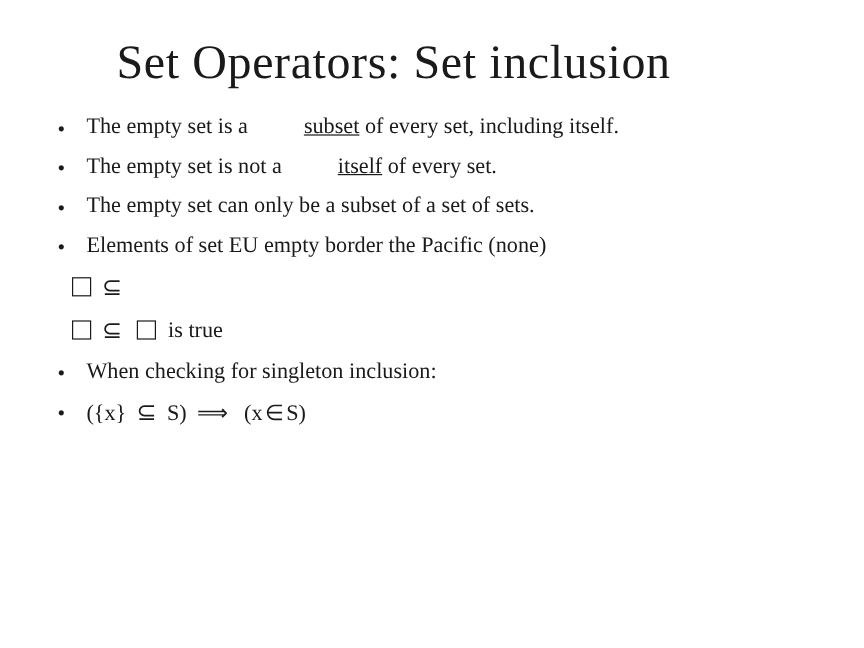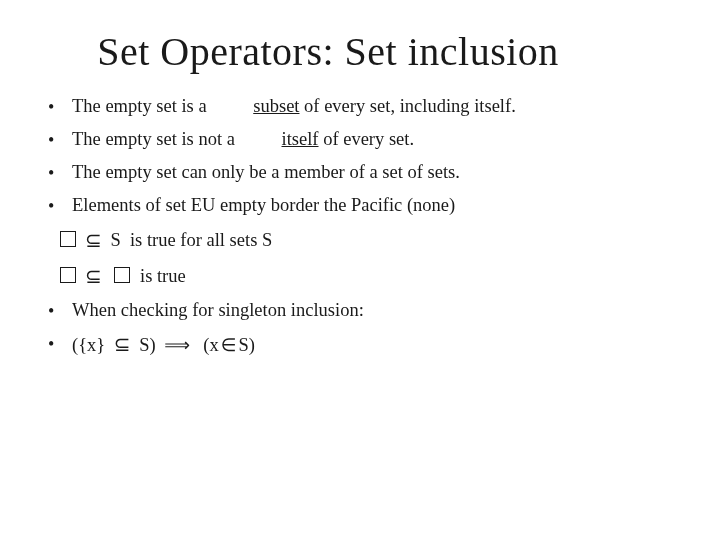--- a/index.html
+++ b/index.html
@@ -107,35 +107,34 @@
     <div class="bullet-item">
       <span class="bullet">•</span>
       <span class="bullet-text">
         The empty set is <span class="bold">not</span> a <span class="underline">itself</span> of every set.
       </span>
     </div>
 
     <div class="bullet-item">
       <span class="bullet">•</span>
       <span class="bullet-text">
-        The empty set can only be a member of a set of sets.
+        The empty set can only be a subset of a set of sets.
       </span>
     </div>
 
     <div class="bullet-item">
       <span class="bullet">•</span>
       <span class="bullet-text">
         Elements of set EU empty border the Pacific (none)
       </span>
     </div>
 
     <div class="formula-row">
       <span class="empty-box"></span>
       <span class="subseteq-sym">⊆</span>
-      <span>&nbsp;S &nbsp;is true for all sets S</span>
     </div>
 
     <div class="formula-row">
       <span class="empty-box"></span>
       <span class="subseteq-sym">⊆</span>
       <span>&nbsp;</span>
       <span class="empty-box"></span>
       <span>&nbsp;is true</span>
     </div>
 

